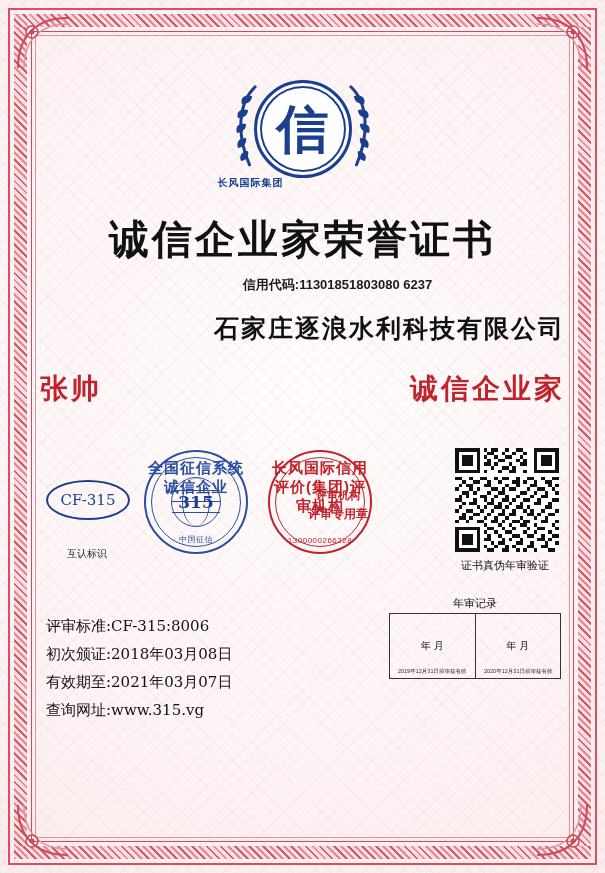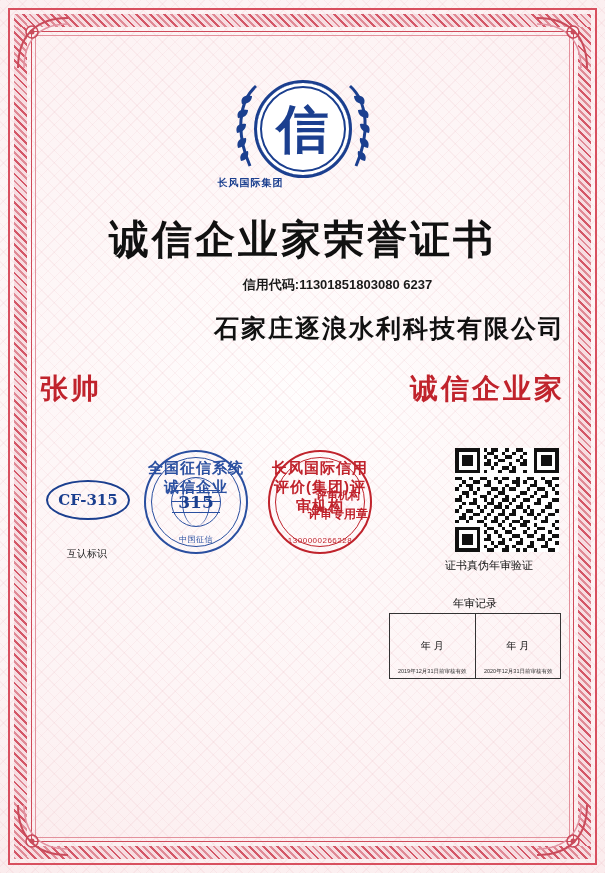--- a/index.html
+++ b/index.html
@@ -191,21 +191,21 @@
     height: 130px;
   }
   .cf-badge {
     position: absolute;
     left: 6px; top: 32px;
     width: 80px; height: 36px;
     border: 2px solid #1b3f8f;
     border-radius: 50%;
     color: #1b3f8f;
     font-family: "DejaVu Serif", serif;
-    font-weight: bold;
+    font-weight: normal;
     font-size: 15px;
     display: flex;
     align-items: center;
     justify-content: center;
   }
   .cf-caption {
     position: absolute;
     left: 10px; top: 78px;
     width: 74px;
     text-align: center;
@@ -302,21 +302,21 @@
   .qr-box {
     position: absolute;
     right: 6px; top: 0;
     width: 104px; height: 104px;
     background: #ffffff;
   }
   .qr-caption {
     position: absolute;
     right: 0; top: 110px;
     width: 120px;
-    text-align: left;
+    text-align: center;
     font-size: 11px;
     color: #111;
   }
 
   
   .details {
     position: absolute;
     left: 6px;
     top: 572px;
     font-size: 15px;
@@ -677,20 +677,26 @@
               <rect x="17" y="28" width="1" height="1"></rect>
               <rect x="19" y="28" width="1" height="1"></rect>
               <rect x="22" y="28" width="1" height="1"></rect>
               <rect x="26" y="28" width="2" height="1"></rect>
           </g>
         </svg>
       </div>
       <div class="qr-caption">证书真伪年审验证</div>
     </div>
 
+    <div class="details">
+      <div>评审标准:CF-315:8006</div>
+      <div>初次颁证:2018年03月08日</div>
+      <div>有效期至:2021年03月07日</div>
+      <div>查询网址:www.315.vg</div>
+    </div>
 
     <div class="review-box">
       <div class="review-title">年审记录</div>
       <table class="review-table">
         <tbody>
             <tr>
           <td>
             <span class="yr">年  月</span>
             <span class="note">2019年12月31日前审核有效</span>
           </td>

